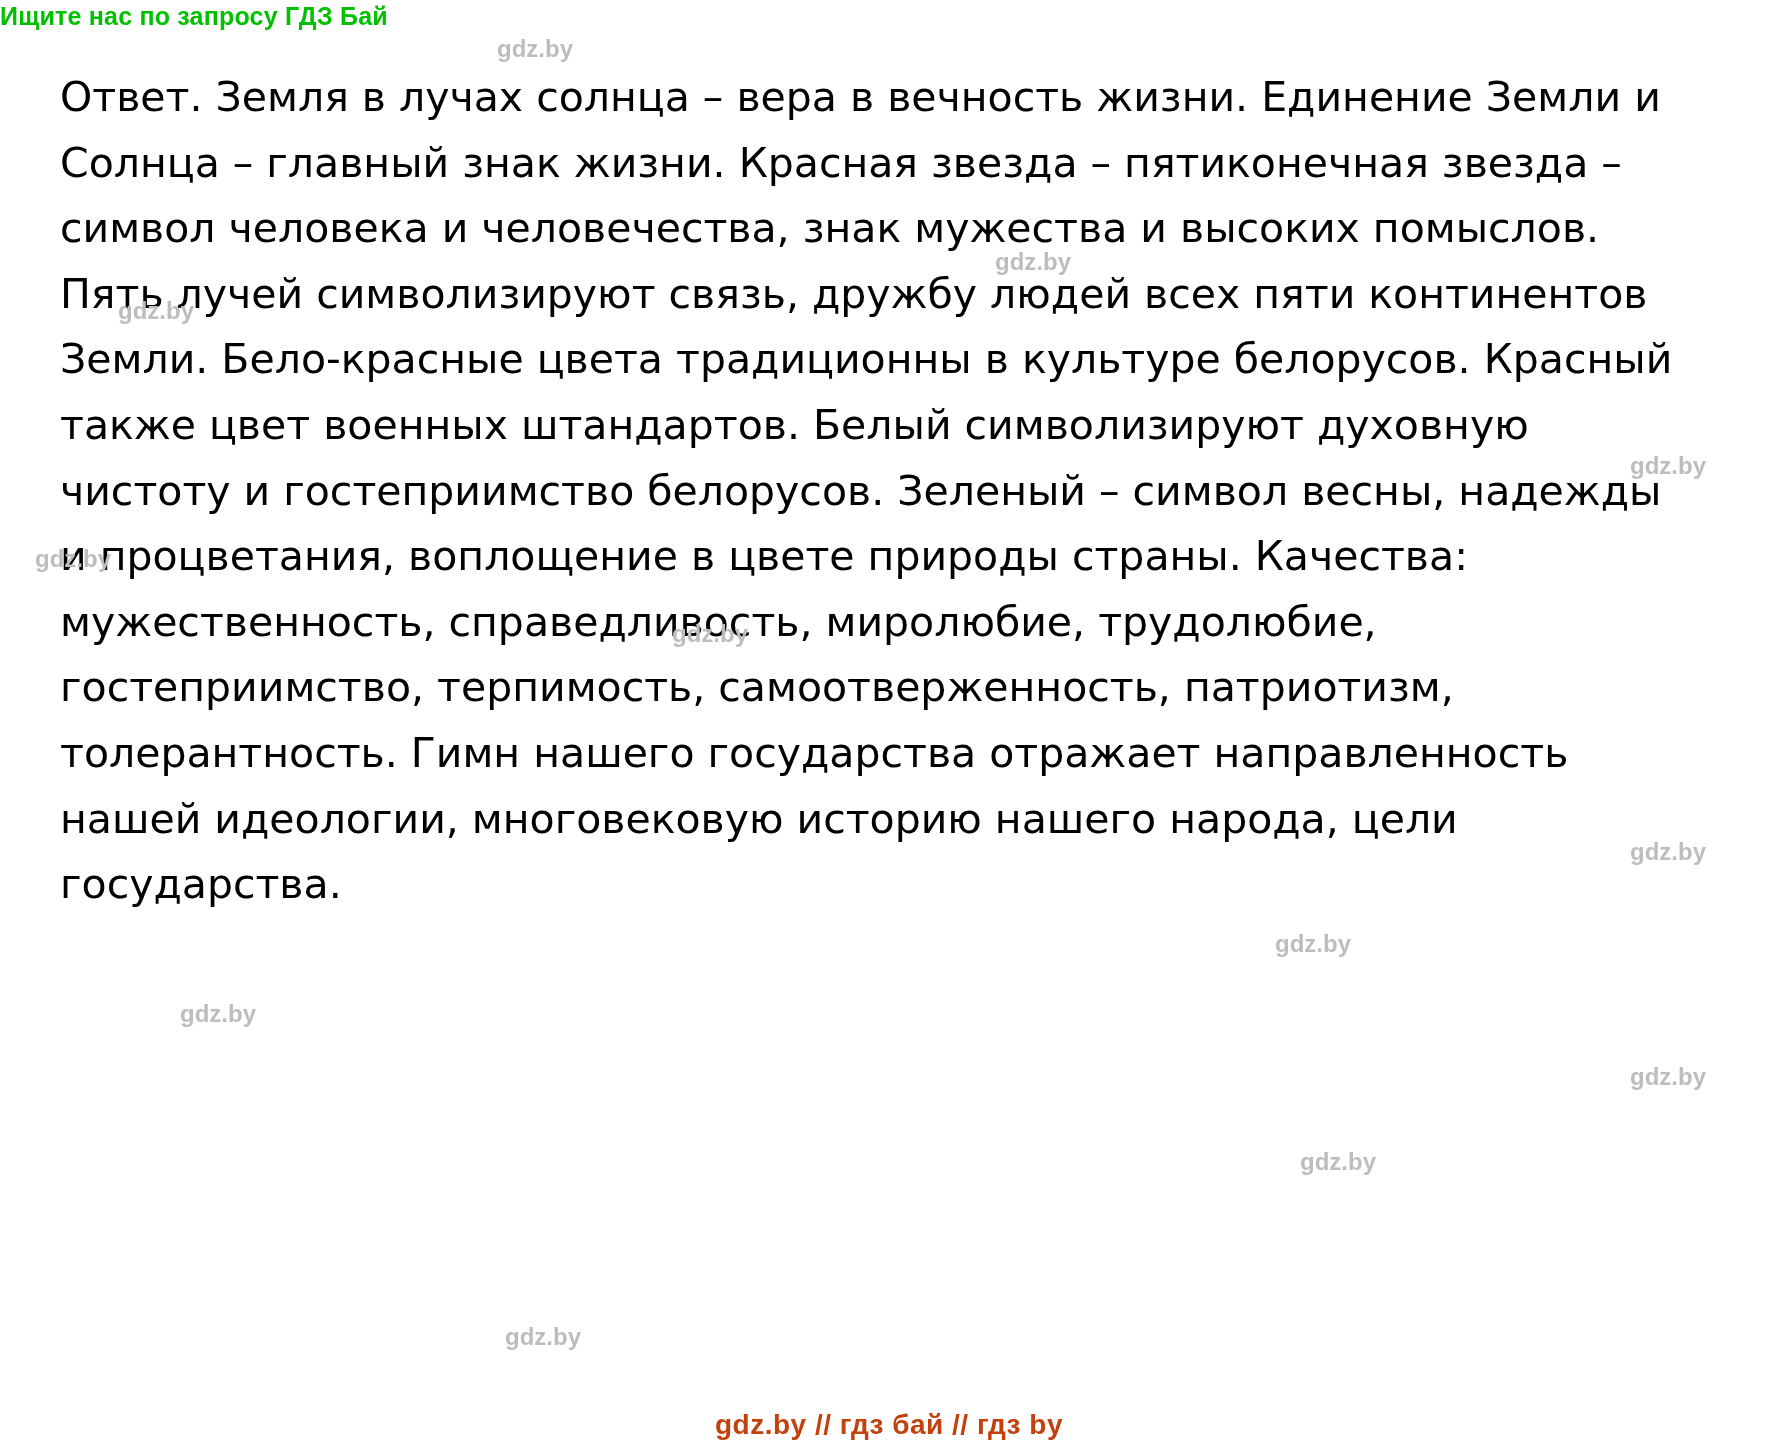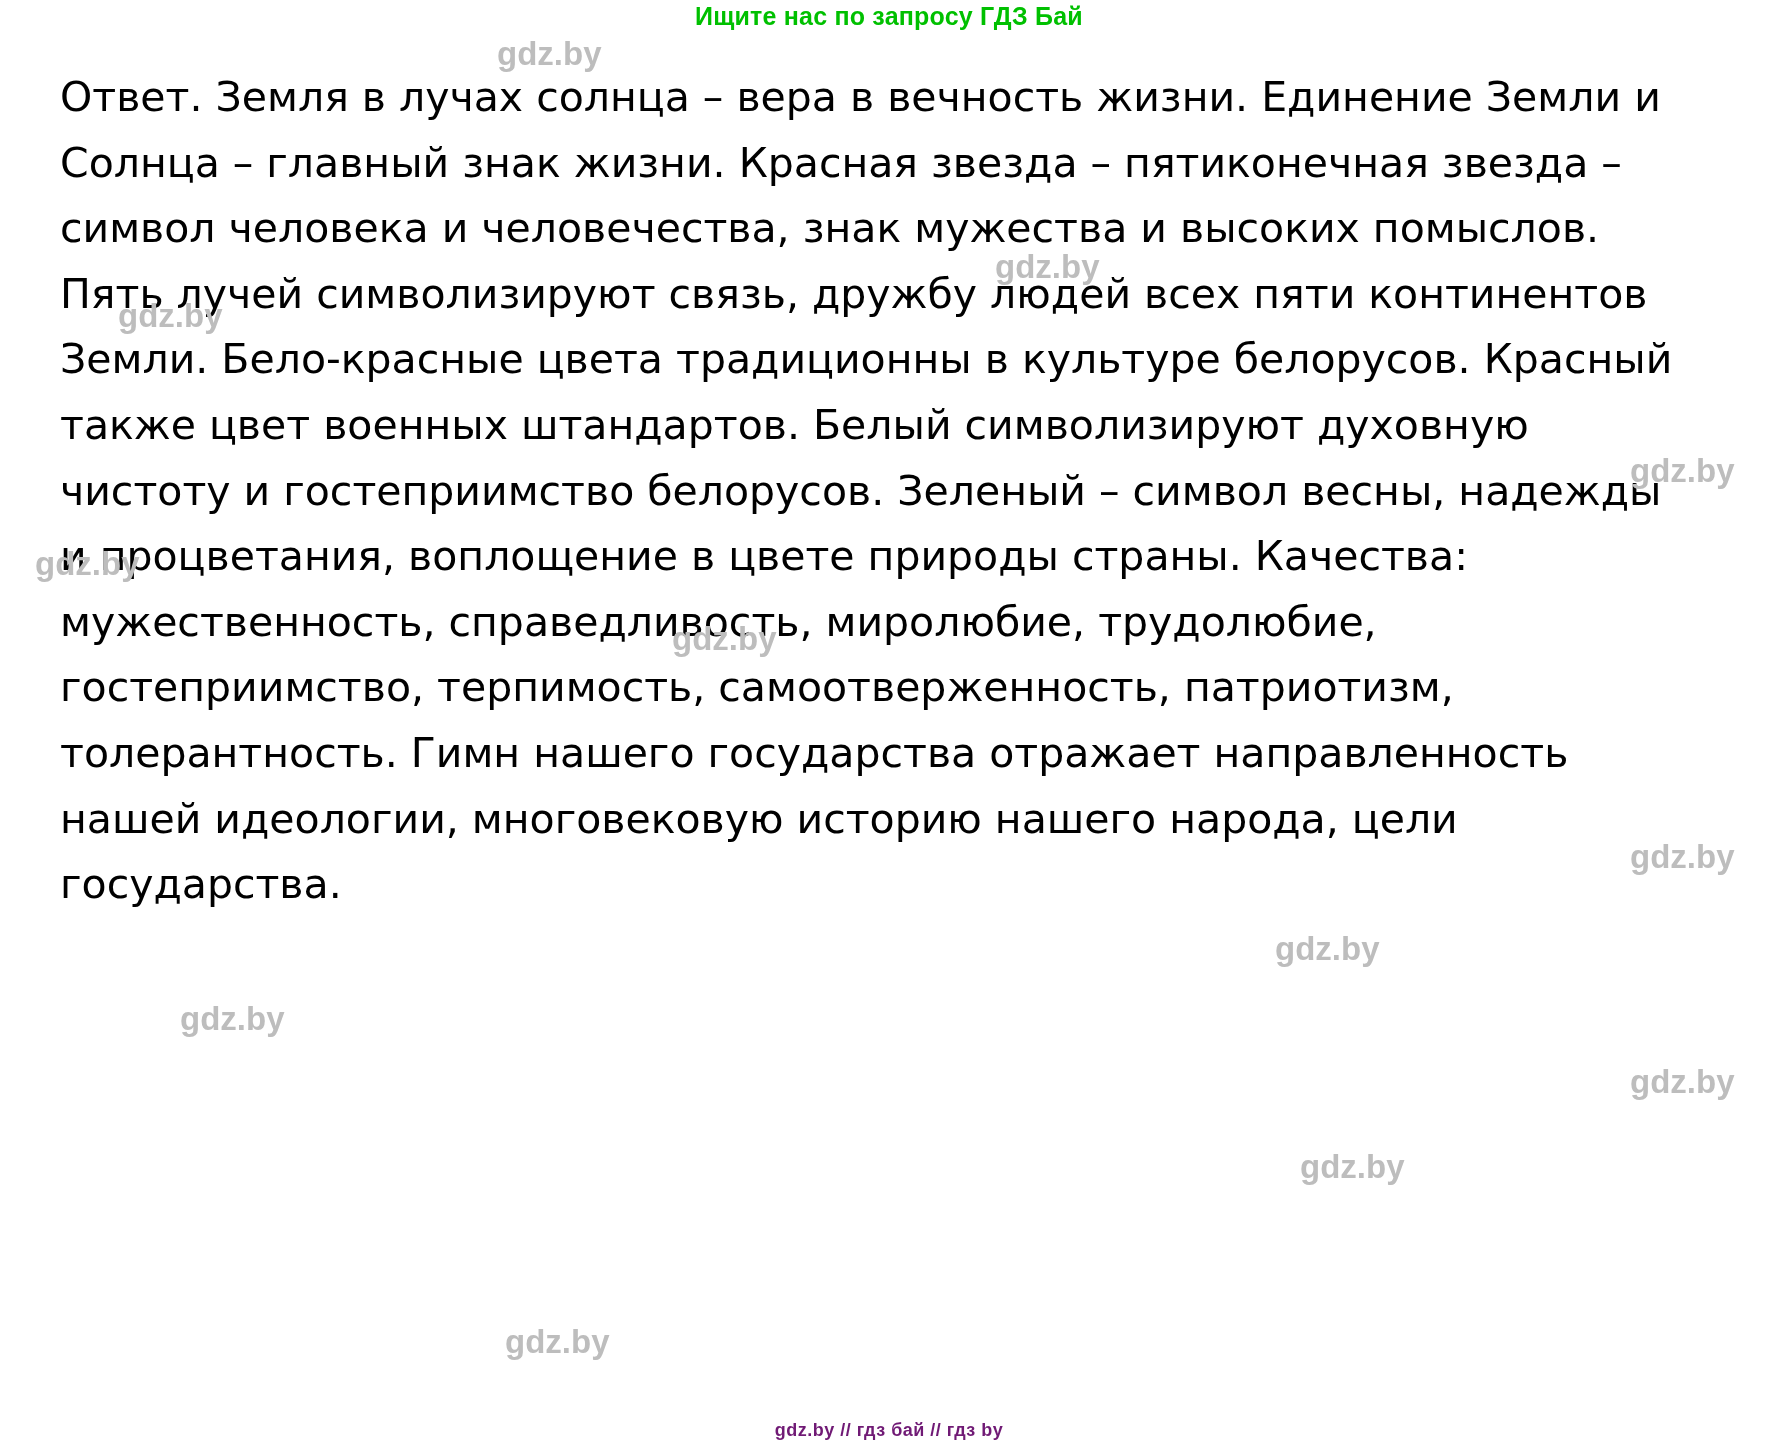--- a/index.html
+++ b/index.html
@@ -15,21 +15,21 @@
     color: #000000;
     overflow: hidden;
   }
 
   
   .top-banner {
     position: absolute;
     top: 2px;
     left: 0;
     width: 100%;
-    text-align: center;
+    text-align: left;
     font-family: "Liberation Sans", sans-serif;
     font-size: 25px;
     font-weight: bold;
     color: #00c000;
     letter-spacing: 0.2px;
   }
 
   .page {
     position: absolute;
     top: 46px;
@@ -51,37 +51,37 @@
     font-size: 41px;
     line-height: 1.60;
     margin: 19px 0 0 0;
     width: 1640px;
   }
 
   
   .wm {
     position: absolute;
     font-family: "Liberation Sans", sans-serif;
-    font-size: 33px;
+    font-size: 24px;
     font-weight: bold;
     color: #bdbdbd;
     white-space: nowrap;
     pointer-events: none;
   }
 
   .footer {
     position: absolute;
     bottom: 14px;
     left: 0;
     width: 100%;
     text-align: center;
     font-family: "Liberation Sans", sans-serif;
-    font-size: 18px;
+    font-size: 28px;
     font-weight: bold;
-    color: #701a75;
+    color: #c2410c;
     letter-spacing: 0.5px;
   }
 </style>
 </head>
 <body>
 
 <div class="top-banner">Ищите нас по запросу ГДЗ Бай</div>
 
 <div class="page">
   <p class="answer">Ответ. Земля в лучах солнца – вера в вечность жизни. Единение Земли и Солнца – главный знак жизни. Красная звезда – пятиконечная звезда – символ человека и человечества, знак мужества и высоких помыслов. Пять лучей символизируют связь, дружбу людей всех пяти континентов Земли. Бело-красные цвета традиционны в культуре белорусов. Красный также цвет военных штандартов. Белый символизируют духовную чистоту и гостеприимство белорусов. Зеленый – символ весны, надежды и процветания, воплощение в цвете природы страны. Качества: мужественность, справедливость, миролюбие, трудолюбие, гостеприимство, терпимость, самоотверженность, патриотизм, толерантность. Гимн нашего государства отражает направленность нашей идеологии, многовековую историю нашего народа, цели государства.</p>

